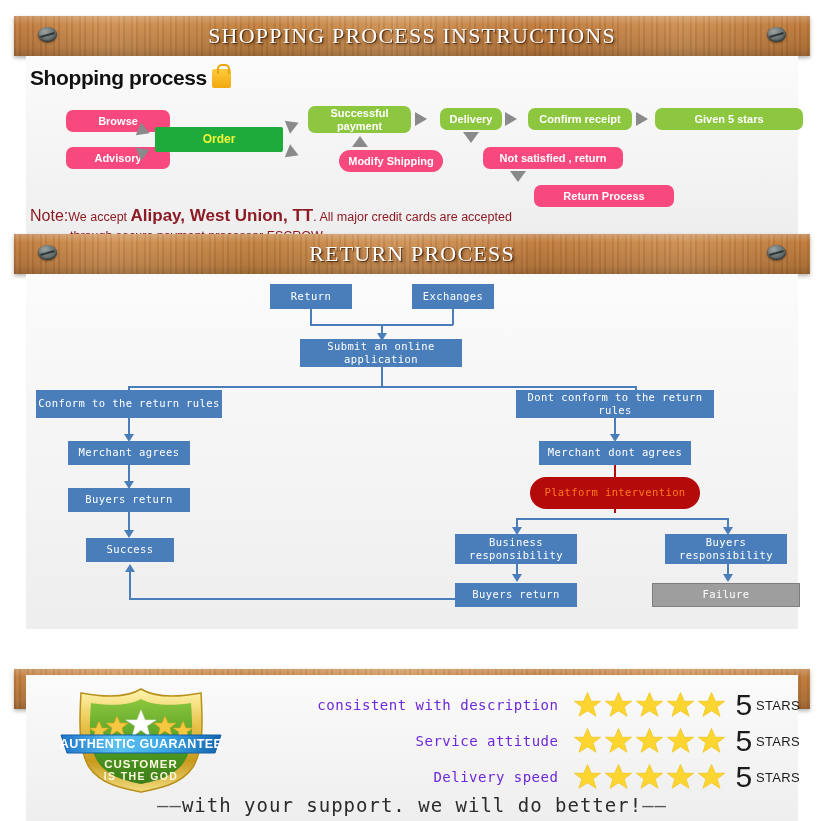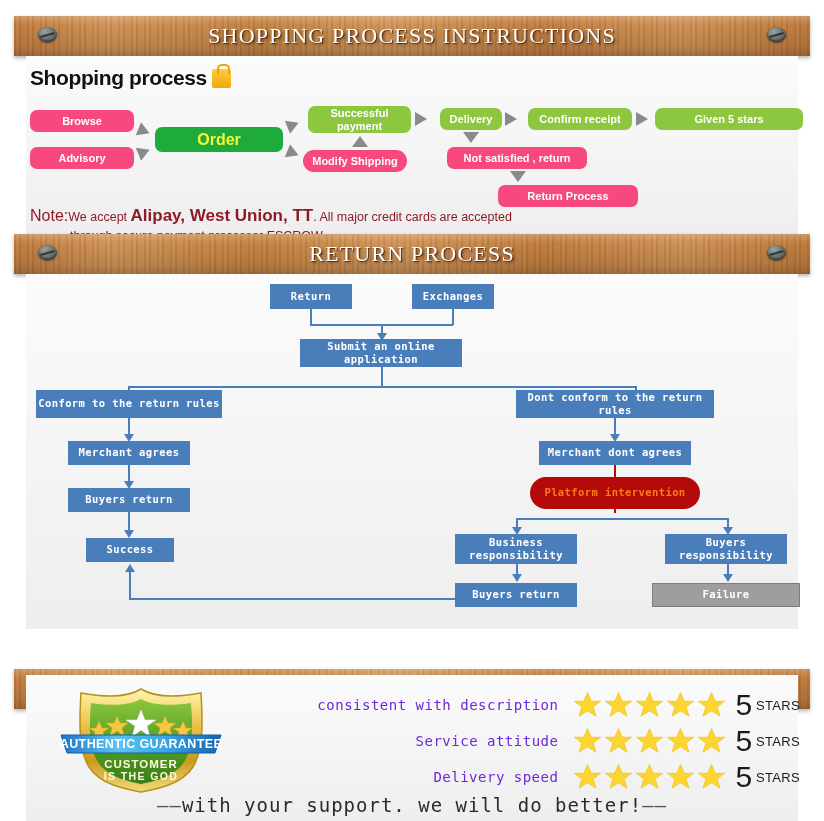--- a/index.html
+++ b/index.html
@@ -75,23 +75,23 @@
     content:"";position:absolute;left:5px;top:-5px;width:9px;height:8px;
     border:2px solid #e8a60b;border-bottom:none;border-radius:5px 5px 0 0;
   }
 
   .node{
     position:absolute;
     display:flex;align-items:center;justify-content:center;text-align:center;
     color:#ffffff;font-weight:bold;line-height:1.12;
     box-sizing:border-box;
   }
-  .pink{background:#f7497e;border-radius:7px;font-size:11px;}
+  .pink{background:#f7497e;border-radius:7px;font-size:11px;margin-left:36px;}
   .green{background:#8dc63f;border-radius:7px;font-size:11px;}
-  .darkgreen{background:#1faa3c;border-radius:7px;font-size:16px;color:#f4f83a;}
+  .darkgreen{background:#1faa3c;border-radius:2px;font-size:12px;color:#f4f83a;}
 
   .arrow-g{
     position:absolute;width:0;height:0;
     border-top:7px solid transparent;border-bottom:7px solid transparent;
     border-left:12px solid #8a8a8a;
   }
   .arrow-g.down{
     border-left:8px solid transparent;border-right:8px solid transparent;
     border-top:11px solid #8a8a8a;border-bottom:none;
   }
@@ -114,21 +114,20 @@
   
   #sec2-banner{top:234px;}
   #sec2-panel{top:274px;height:355px;}
 
   .bnode{
     position:absolute;background:#4a7ebb;color:#ffffff;
     font-family:"DejaVu Sans Mono","Liberation Mono",monospace;
     font-size:10.5px;letter-spacing:.4px;line-height:1.25;
     display:flex;align-items:center;justify-content:center;text-align:center;
     box-sizing:border-box;
-    font-weight:bold;
   }
   .bnode.gray{background:#9e9e9e;border:1px solid #7d7d7d;}
   .bnode.red{
     background:#b50a0a;color:#ff7a18;border-radius:16px;
   }
   .conn{position:absolute;background:#4a7ebb;}
   .conn.h{height:1.5px;}
   .conn.v{width:1.5px;}
   .conn.red-v{background:#b50a0a;width:2px;}
   .barrow{

